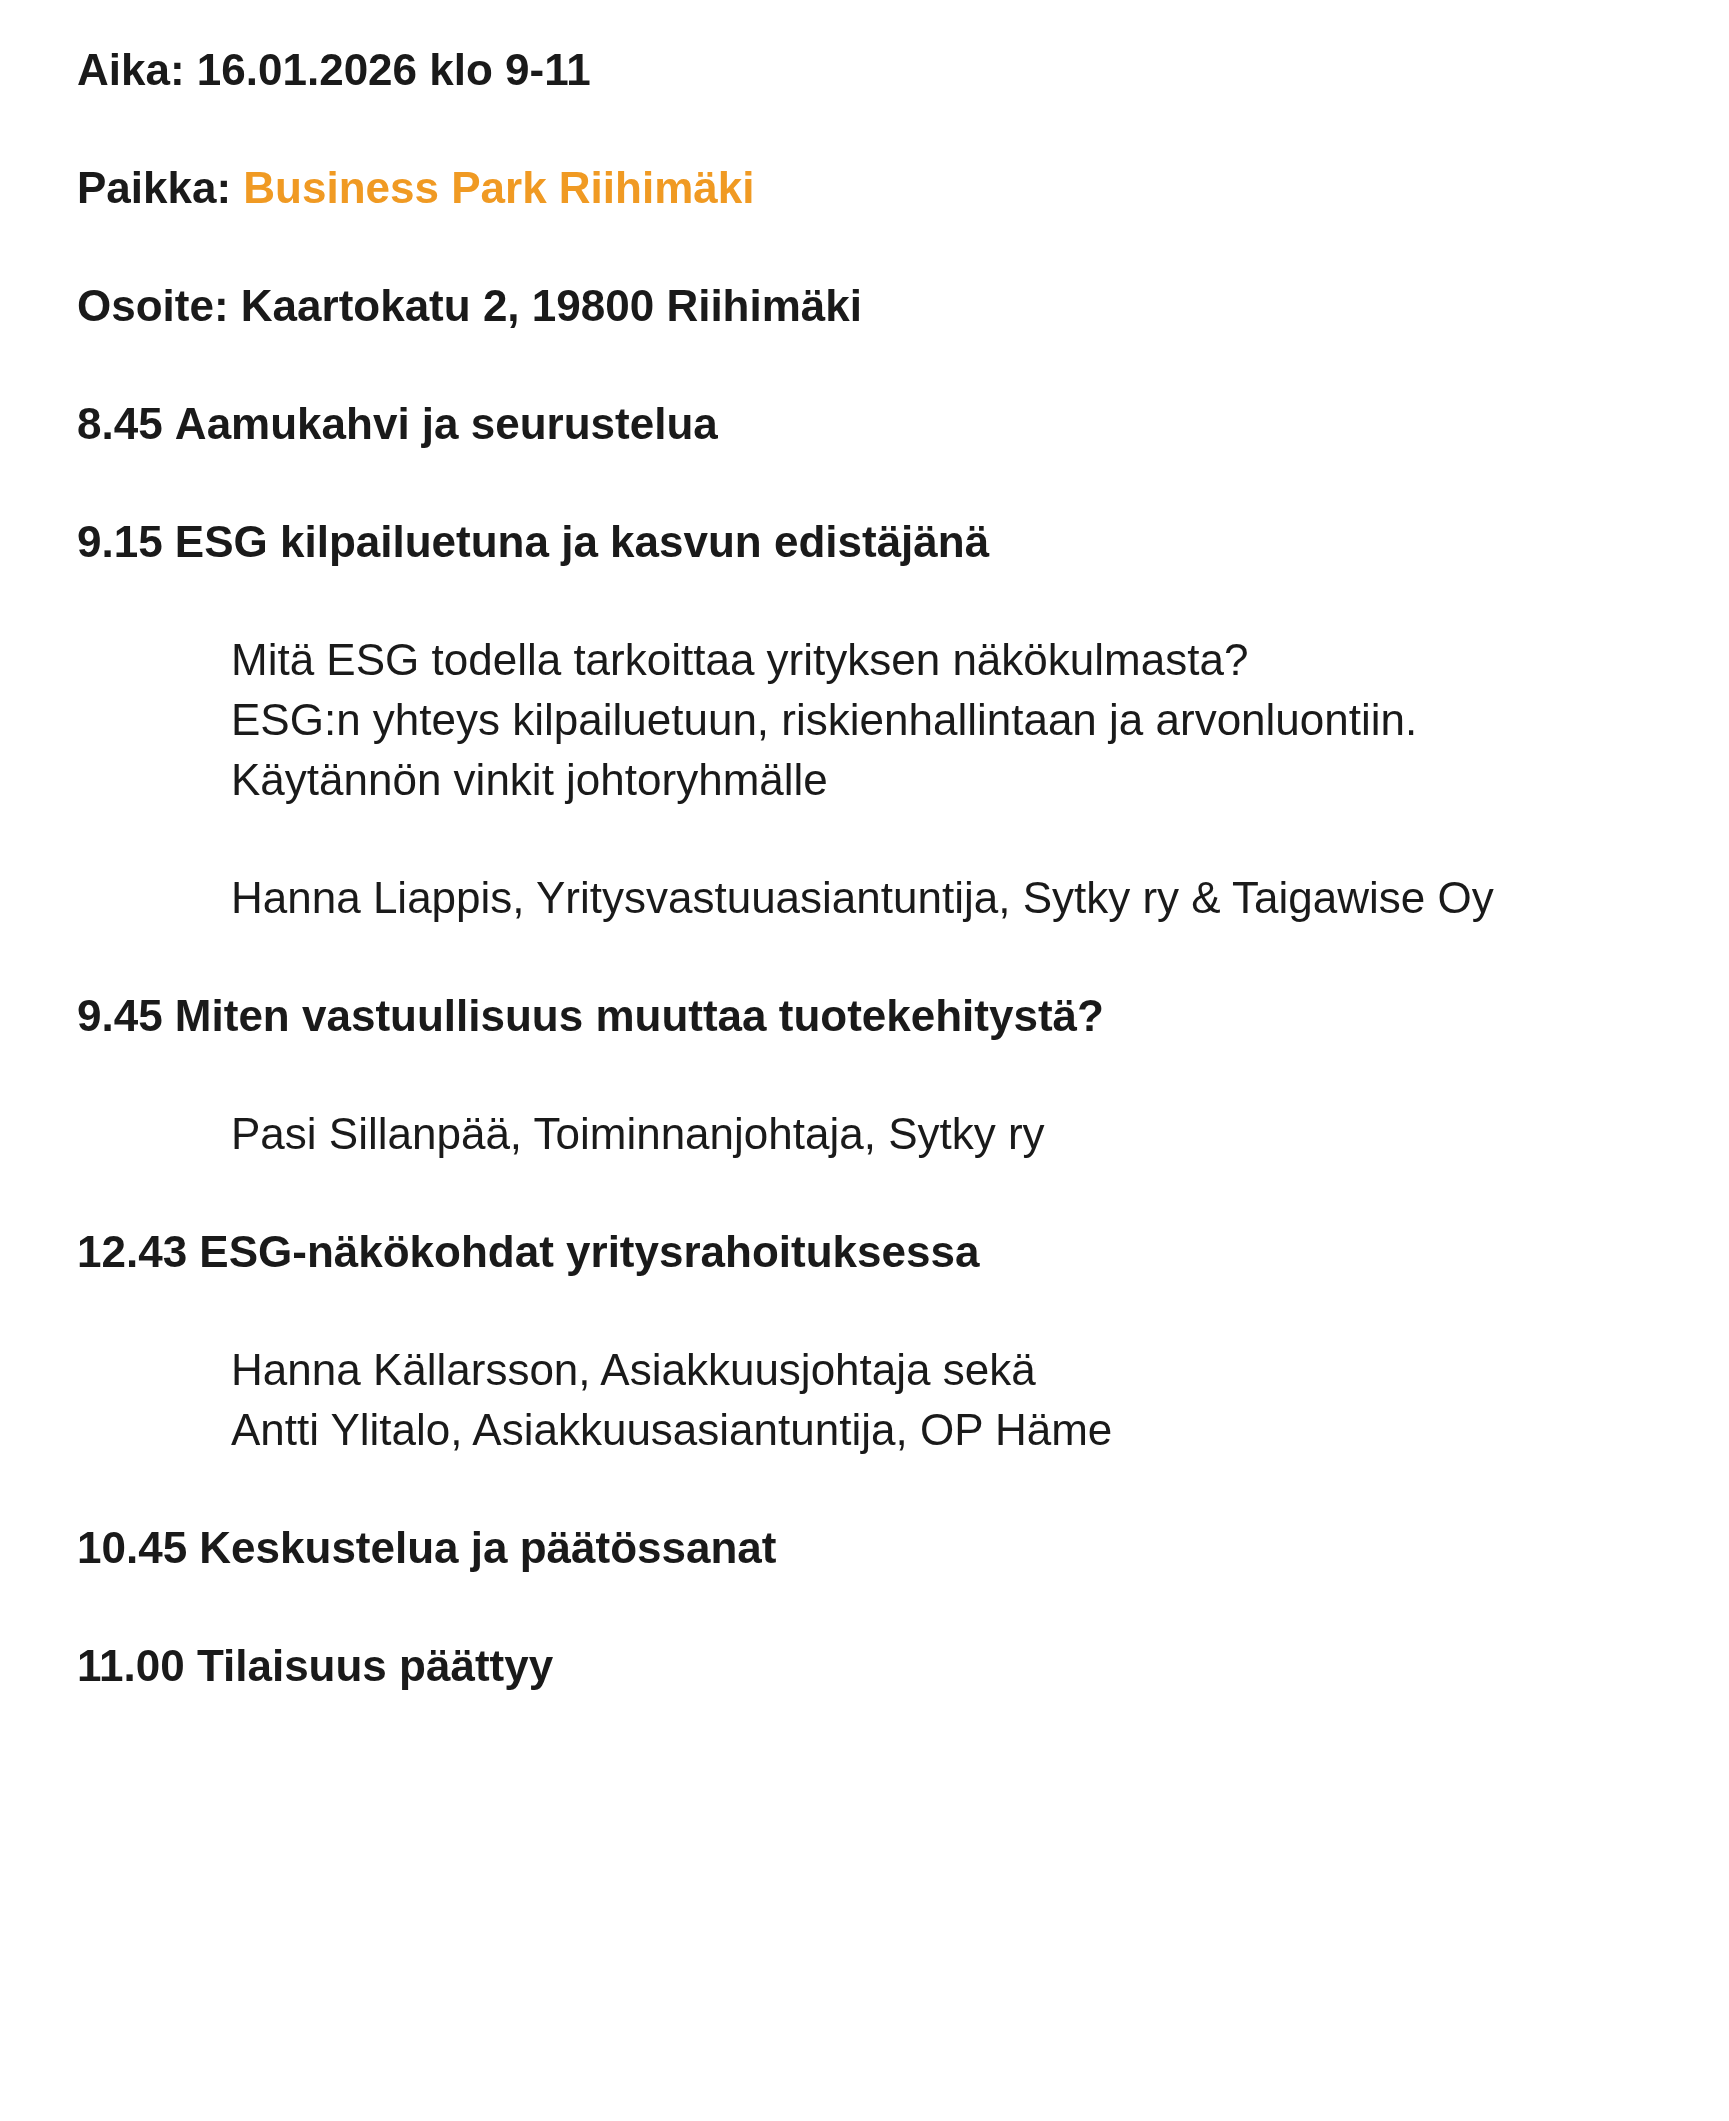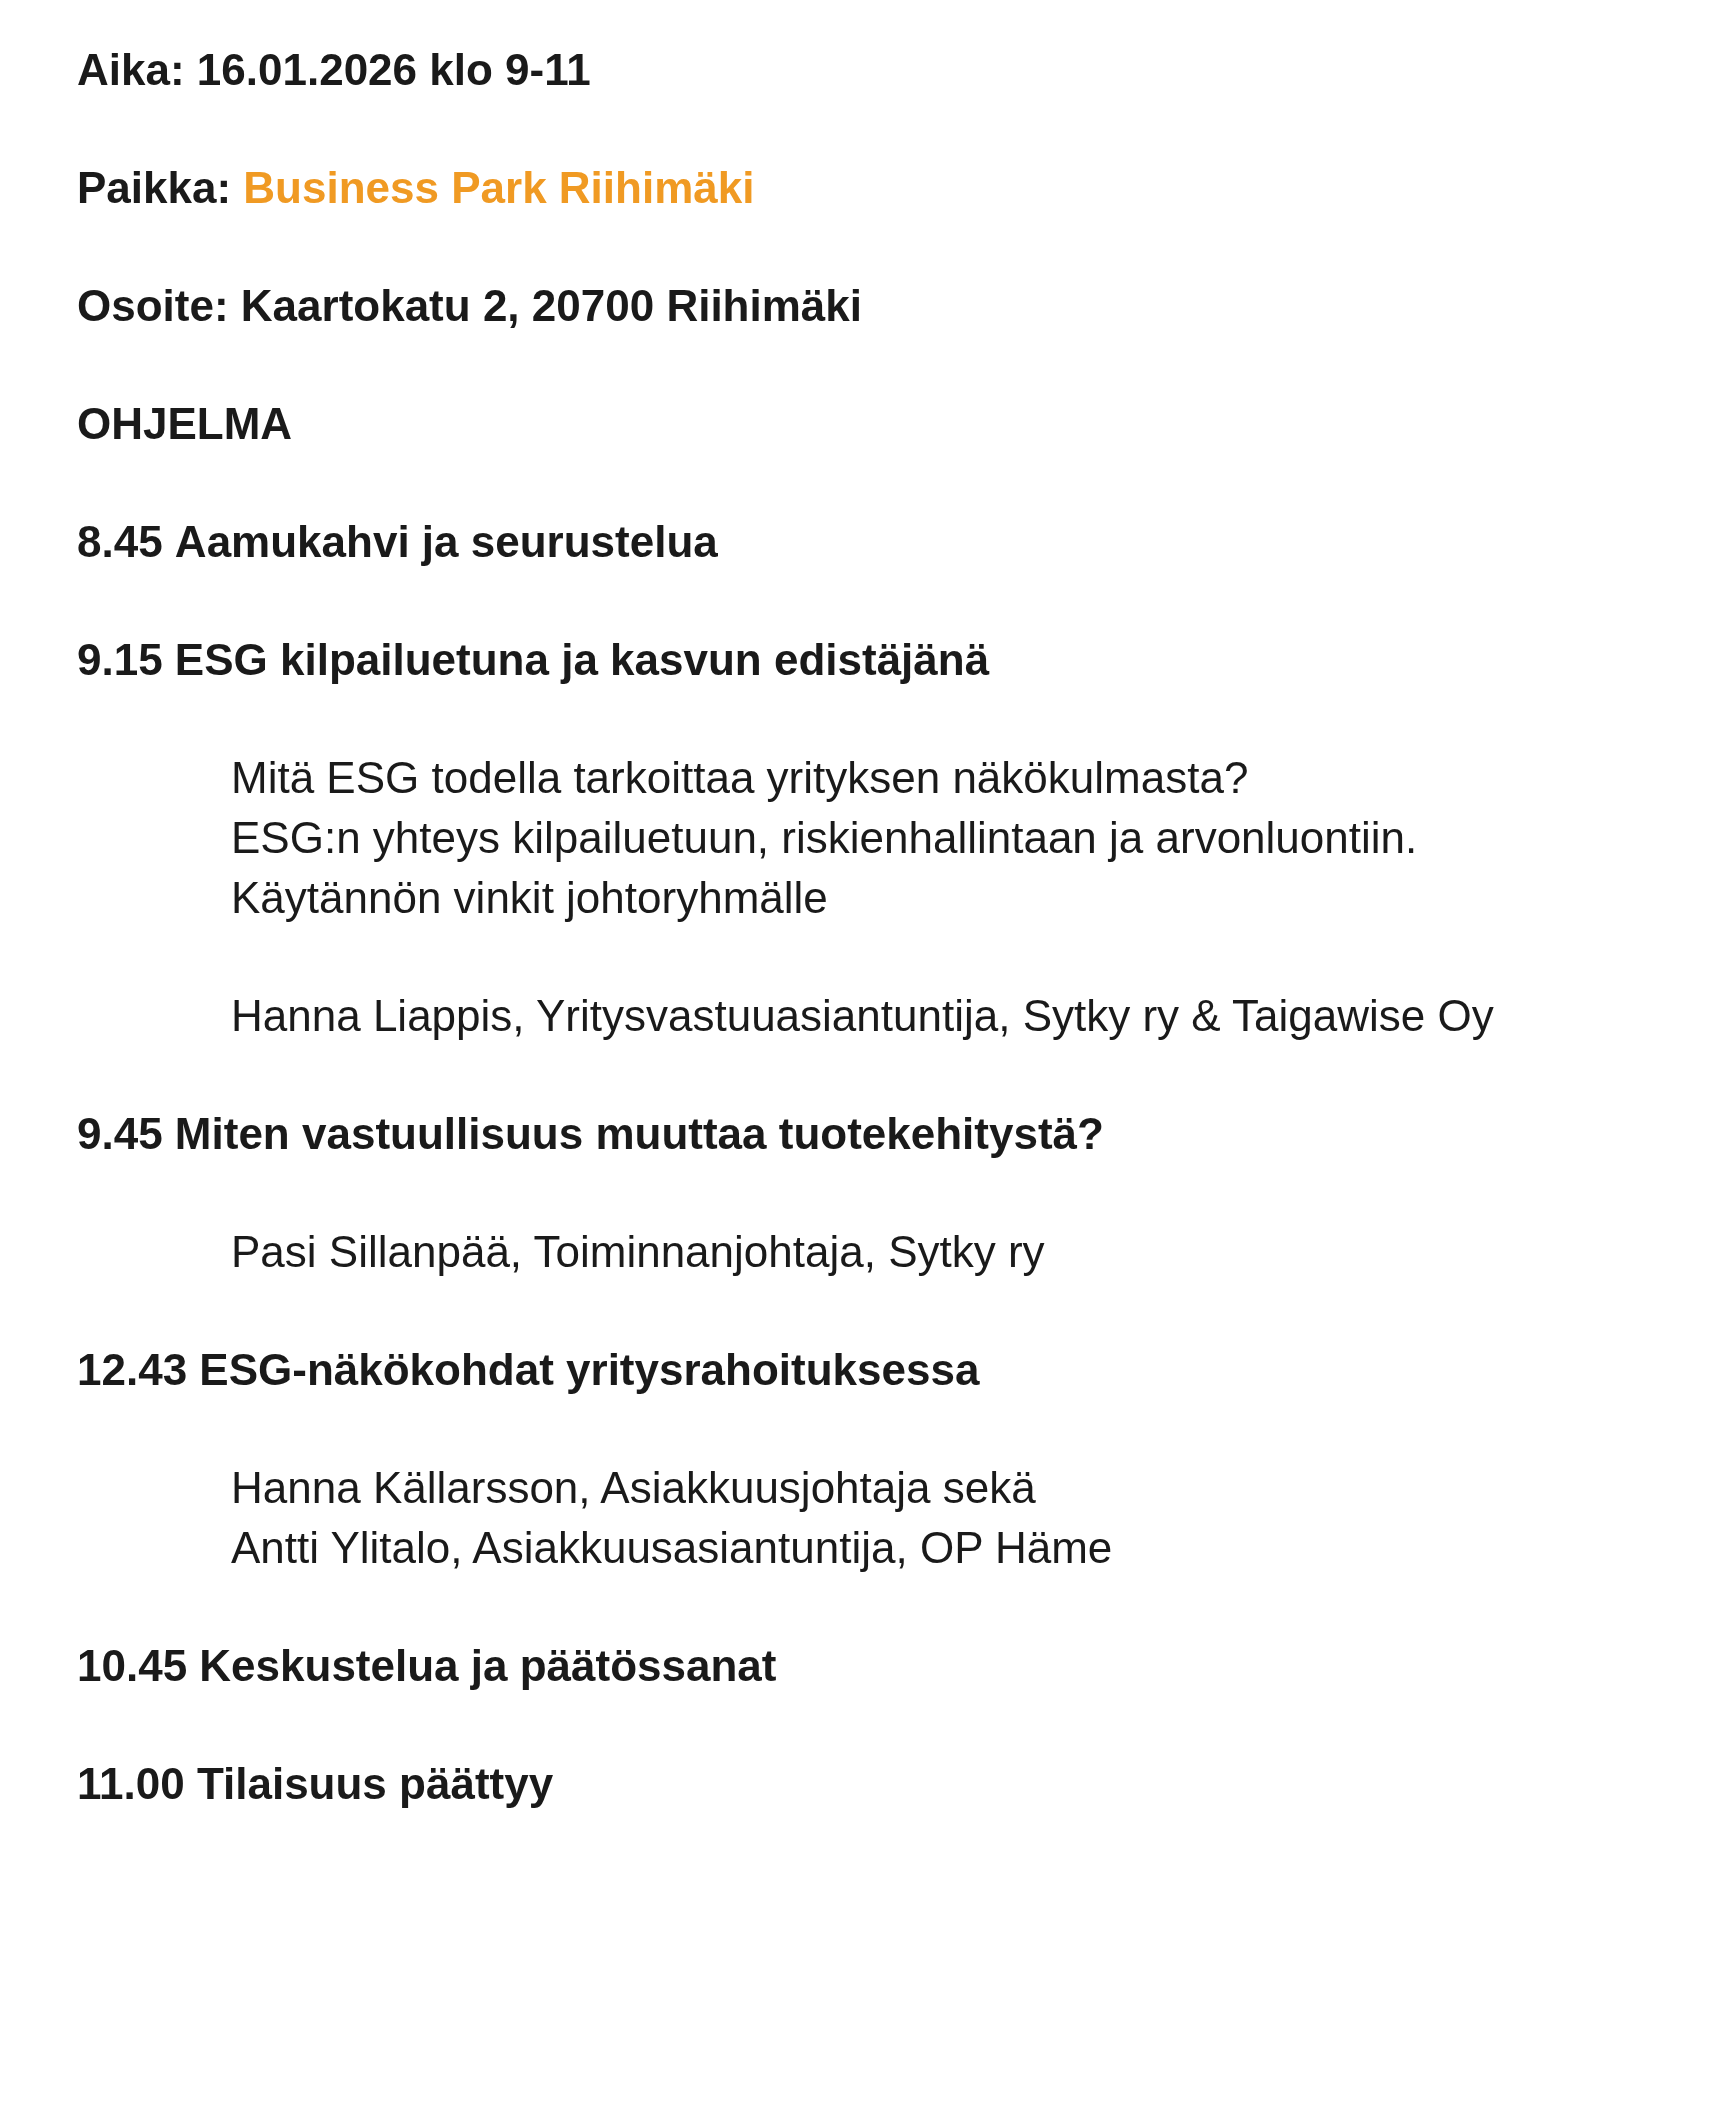--- a/index.html
+++ b/index.html
@@ -39,23 +39,22 @@
 </style>
 </head>
 <body style="background: rgb(255, 255, 255); color: rgb(26, 26, 26);">
 
 <div class="page">
 
   <p class="line heading"><span>Aika:</span> <span>16.01.2026 klo 9-11</span></p>
 
   <p class="line heading"><span>Paikka:</span> <span class="accent">Business Park Riihimäki</span></p>
 
-  <p class="line heading"><span>Osoite:</span> <span>Kaartokatu 2, 20700 Riihimäki</span></p>
+  <p class="line heading"><span>Osoite:</span> <span>Kaartokatu 2, 19800 Riihimäki</span></p>
 
-  <p class="line heading">OHJELMA</p>
 
   <div>
       <p class="line heading"><span>8.45</span><span>&nbsp;Aamukahvi ja seurustelua</span></p>
       <p class="line heading"><span>9.15</span><span>&nbsp;ESG kilpailuetuna ja kasvun edistäjänä</span></p>
       <p class="line detail"><span>Mitä ESG todella tarkoittaa yrityksen näkökulmasta?</span><br><span>ESG:n yhteys kilpailuetuun, riskienhallintaan ja arvonluontiin.</span><br><span>Käytännön vinkit johtoryhmälle</span></p>
       <p class="line detail"><span>Hanna Liappis, Yritysvastuuasiantuntija, Sytky ry &amp; Taigawise Oy</span></p>
       <p class="line heading"><span>9.45</span><span>&nbsp;Miten vastuullisuus muuttaa tuotekehitystä?</span></p>
       <p class="line detail"><span>Pasi Sillanpää, Toiminnanjohtaja, Sytky ry</span></p>
       <p class="line heading"><span>12.43</span><span>&nbsp;ESG-näkökohdat yritysrahoituksessa</span></p>
       <p class="line detail"><span>Hanna Källarsson, Asiakkuusjohtaja sekä</span><br><span>Antti Ylitalo, Asiakkuusasiantuntija, OP Häme</span></p>

